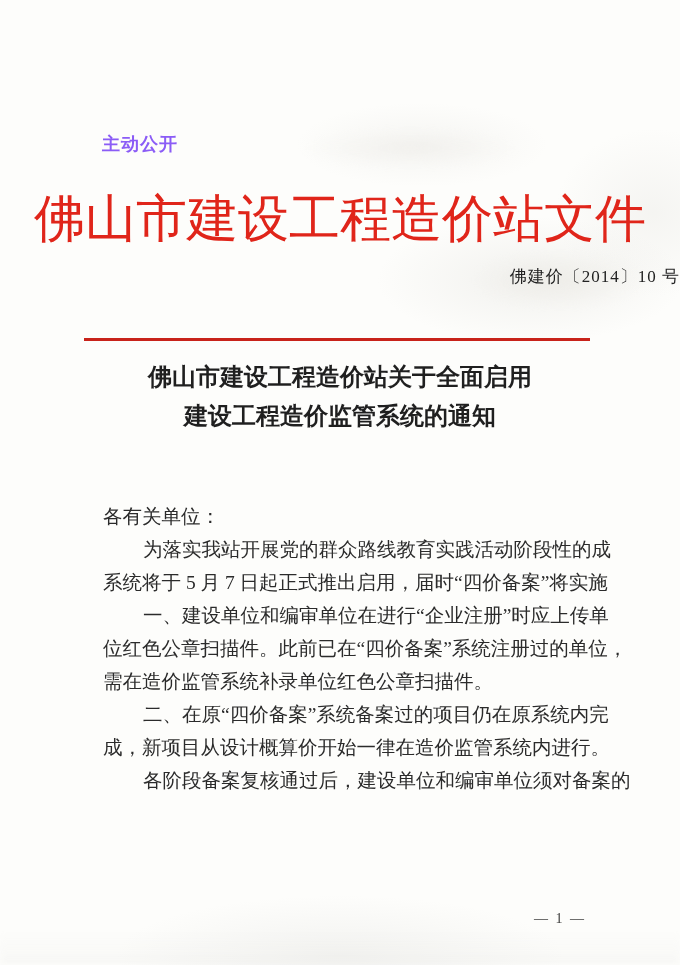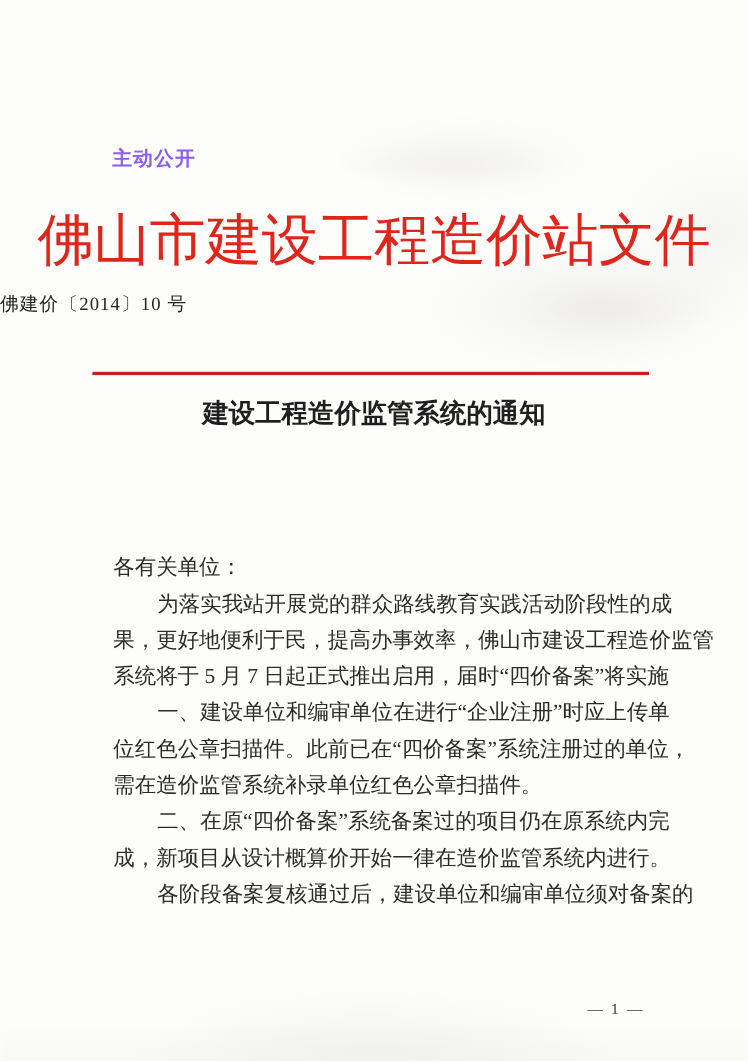--- a/index.html
+++ b/index.html
@@ -63,21 +63,21 @@
     line-height: 1.08;
     letter-spacing: 0px;
     color: #e0251a;
     white-space: nowrap;
   }
   .doc-number {
     position: absolute;
     left: 0;
     top: 265px;
     width: 680px;
-    text-align: left;
+    text-align: right;
     font-size: 17px;
     letter-spacing: 1px;
     color: #222222;
   }
   .red-rule {
     position: absolute;
     left: 84px;
     top: 338px;
     width: 506px;
     height: 3px;
@@ -135,27 +135,27 @@
 
   <div class="disclosure">主动公开</div>
 
   <h1 class="issuer-title">佛山市建设工程造价站文件</h1>
 
   <div class="doc-number">佛建价〔2014〕10 号</div>
 
   <div class="red-rule"></div>
 
   <h2 class="notice-title">
+    <div>佛山市建设工程造价站关于全面启用</div>
     <div>建设工程造价监管系统的通知</div>
   </h2>
 
   <div class="body-block">
     <div class="body-line">各有关单位：</div>
     <div class="body-line indent">为落实我站开展党的群众路线教育实践活动阶段性的成</div>
-    <div class="body-line">果，更好地便利于民，提高办事效率，佛山市建设工程造价监管</div>
     <div class="body-line">系统将于 5 月 7 日起正式推出启用，届时“四价备案”将实施</div>
     <div class="body-line indent">一、建设单位和编审单位在进行“企业注册”时应上传单</div>
     <div class="body-line">位红色公章扫描件。此前已在“四价备案”系统注册过的单位，</div>
     <div class="body-line">需在造价监管系统补录单位红色公章扫描件。</div>
     <div class="body-line indent">二、在原“四价备案”系统备案过的项目仍在原系统内完</div>
     <div class="body-line">成，新项目从设计概算价开始一律在造价监管系统内进行。</div>
     <div class="body-line indent">各阶段备案复核通过后，建设单位和编审单位须对备案的</div>
   </div>
 
   <div class="page-number">— 1 —</div>

